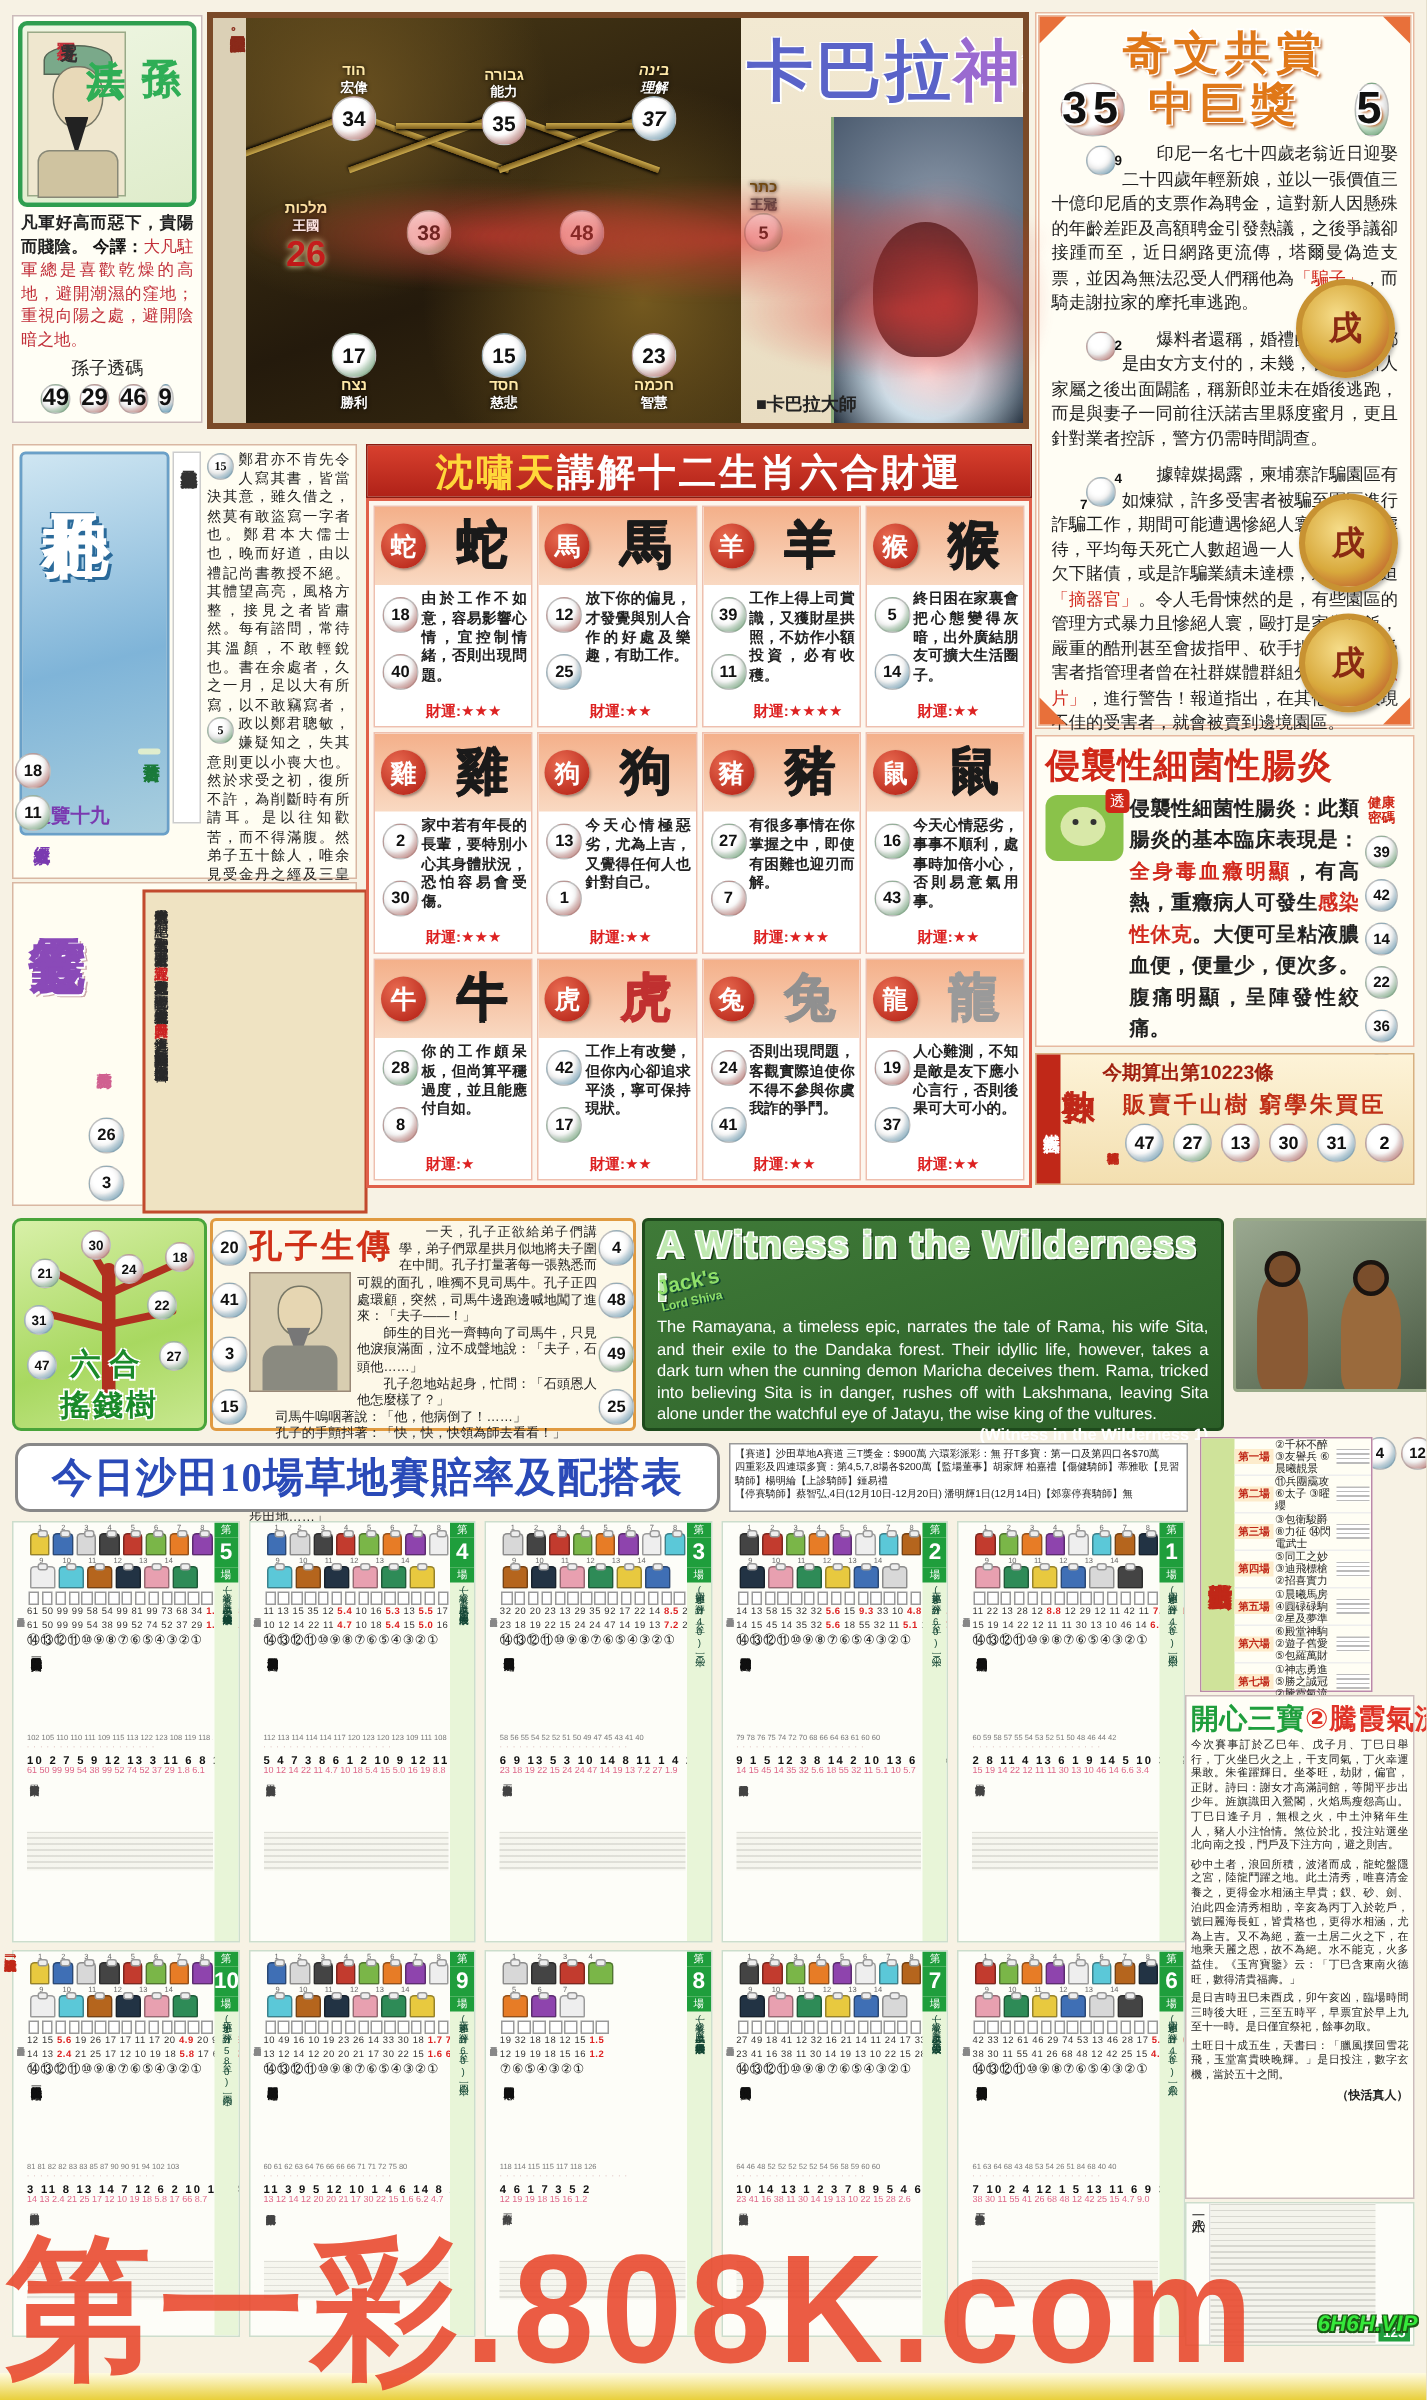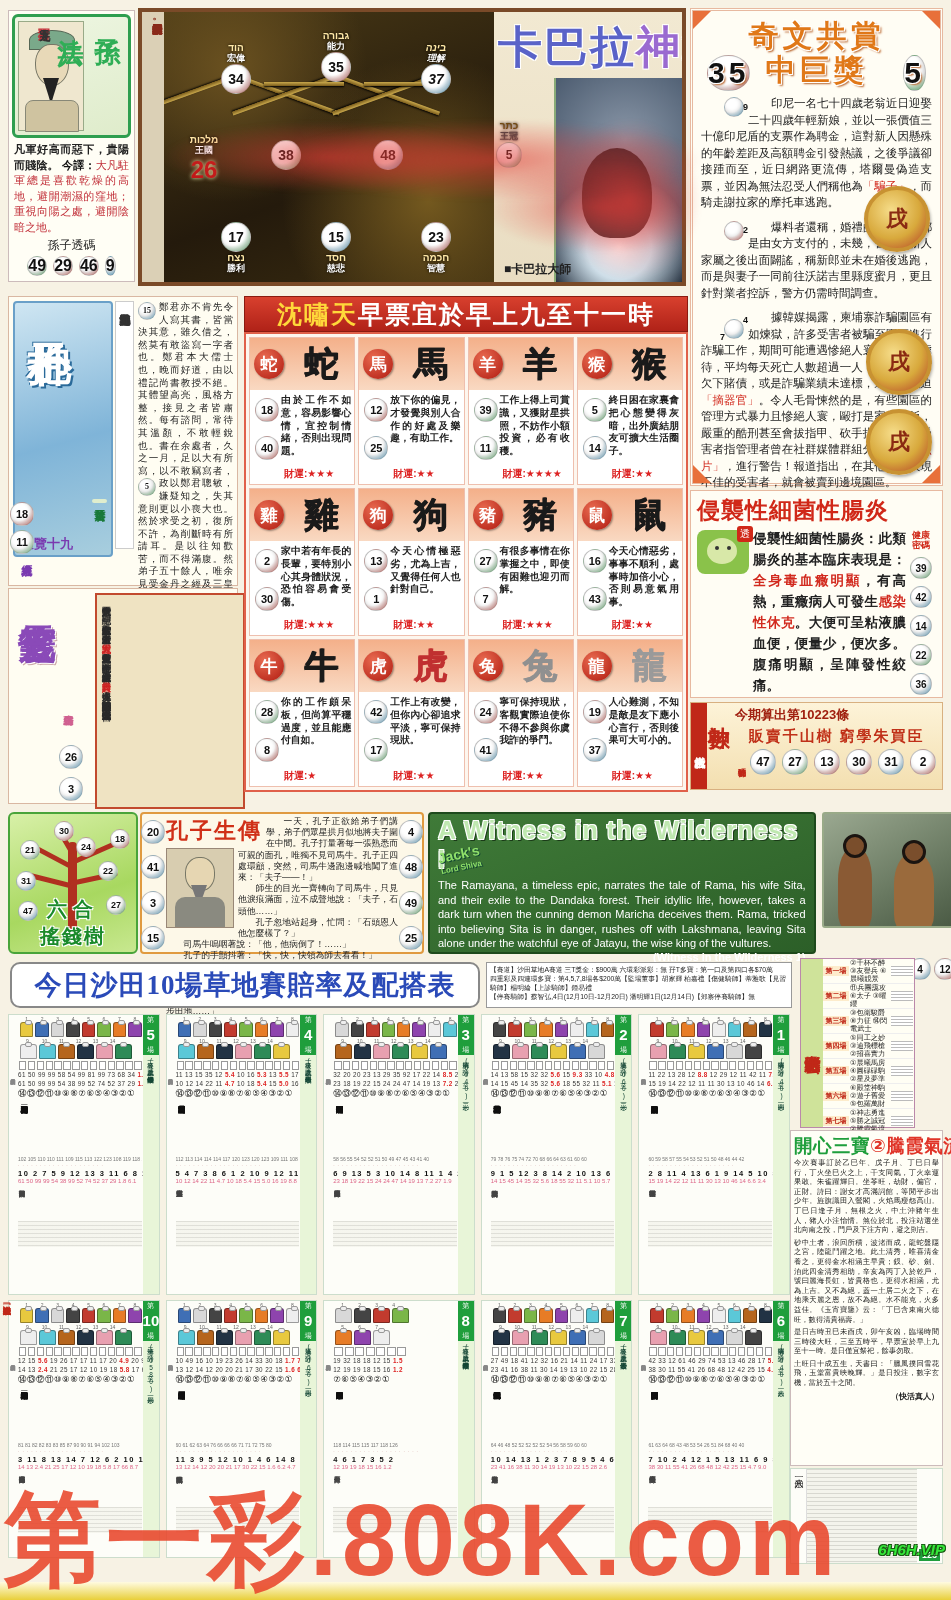--- a/index.html
+++ b/index.html
@@ -286,21 +286,21 @@
     <div class="kab-tree" id="kabtree">
         <div class="kline" style="left:72px;top:62px;width:110px;transform:rotate(20deg);"></div>
         <div class="kline" style="left:172px;top:62px;width:110px;transform:rotate(20deg);"></div>
         <div class="kline" style="left:72px;top:62px;width:110px;transform:rotate(160deg);"></div>
         <div class="kline" style="left:172px;top:62px;width:110px;transform:rotate(160deg);"></div>
         <div class="kline" style="left:272px;top:62px;width:110px;transform:rotate(160deg);"></div>
         <div class="kline" style="left:100px;top:70px;width:80px;transform:rotate(0deg);"></div>
         <div class="kline" style="left:200px;top:70px;width:80px;transform:rotate(0deg);"></div>
         <div class="knode" style="left:72px;top:30px;">
         <div class="kheb">הוד</div><div class="kchi">宏偉</div><span class="ball b-red s28">34</span></div>
-        <div class="knode" style="left:172px;top:18px;">
+        <div class="knode" style="left:172px;top:33px;">
         <div class="kheb">גבורה</div><div class="kchi">能力</div><span class="ball b-red s28">35</span></div>
         <div class="knode" style="left:272px;top:30px;font-style:italic;">
         <div class="kheb">בינה</div><div class="kchi">理解</div><span class="ball b-blue s28">37</span></div>
         <div class="knode" style="left:40px;top:122px;">
       <div class="kheb">מלכות</div>
           <div class="kchi">王國</div>
           <div class="k26">26</div>
         </div>
         <div class="knode" style="left:122px;top:128px;">
         <span class="ball b-green s28">38</span></div>
@@ -354,21 +354,21 @@
     <div class="coin" style="right:8px;top:318px;">
         <span>戌</span>
       </div>
     <div class="coin" style="right:8px;top:398px;">
         <span>戌</span>
       </div>
   </div>
 
   <div id="zbanner" class="sec">
     <span class="y">沈嘯天</span>
-    <span>早票宜於早上九至十一時</span>
+    <span>講解十二生肖六合財運</span>
   </div>
 
   <div id="baopuzi" class="sec">
     <div class="bp-card">
       <div class="bp-title">抱朴子</div>
       <div class="bp-auth vt">晉葛洪著</div>
       <div class="bp-issue">遐覽十九</div>
     </div>
     <div class="bp-strip">抱朴子內篇遐覽卷第九</div>
     <div class="bp-text jt" id="bptext"><span class="bp-ball"><span class="ball b-blue s16">15</span></span>鄭君亦不肯先令人寫其書，皆當決其意，雖久借之，然莫有敢盜寫一字者也。鄭君本大儒士也，晚而好道，由以禮記尚書教授不絕。其體望高亮，風格方整，接見之者皆肅然。每有諮問，常待其溫顏，不敢輕銳也。書在余處者，久之一月，足以大有所寫，以不敢竊寫者，政<span class="bp-ball"><span class="ball b-green s16">5</span></span>以鄭君聰敏，嫌疑知之，失其意則更以小喪大也。然於求受之初，復所不許，為削斷時有所請耳。是以往知歡苦，而不得滿腹。然弟子五十餘人，唯余見受金丹之經及三皇內文枕中五行記，其餘人乃有不得一觀此書之首題者矣。他書雖不具得，皆疏其名，今將為子說之，後生好書者，可以廣索也<span class="bp-ball"><span class="ball b-blue s16">36</span></span>。<span class="iss">（第二百七十二期）</span></div>
@@ -534,21 +534,21 @@
       <div class="zcell">
     <div class="zhead">
           <div class="zsign">兔</div>
       <div class="zart" style="color:#909090;">兔</div>
         </div>
     <div class="zbody">
       <div class="zballs">
             <span class="ball b-red s22">24</span>
             <span class="ball b-blue s22">41</span>
           </div>
-      <div class="ztext jt">寧可保持現狀，客觀實際迫使你不得不參與你虞我詐的爭鬥。</div>
+      <div class="ztext jt">否則出現問題，客觀實際迫使你不得不參與你虞我詐的爭鬥。</div>
     </div>
     <div class="zstars">財運:<span>★★</span></div>
   </div>
       <div class="zcell">
     <div class="zhead">
           <div class="zsign">龍</div>
       <div class="zart" style="color:#9a9a9a;">龍</div>
         </div>
     <div class="zbody">
       <div class="zballs">

